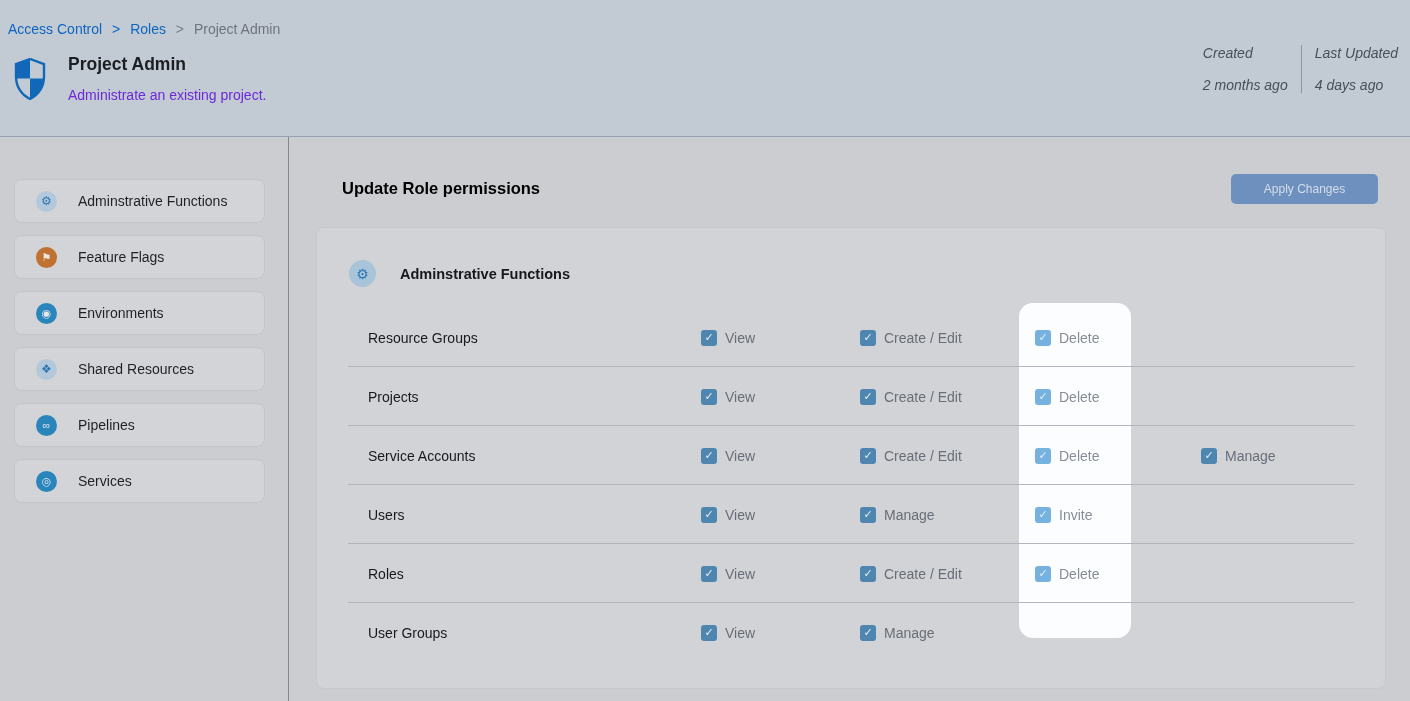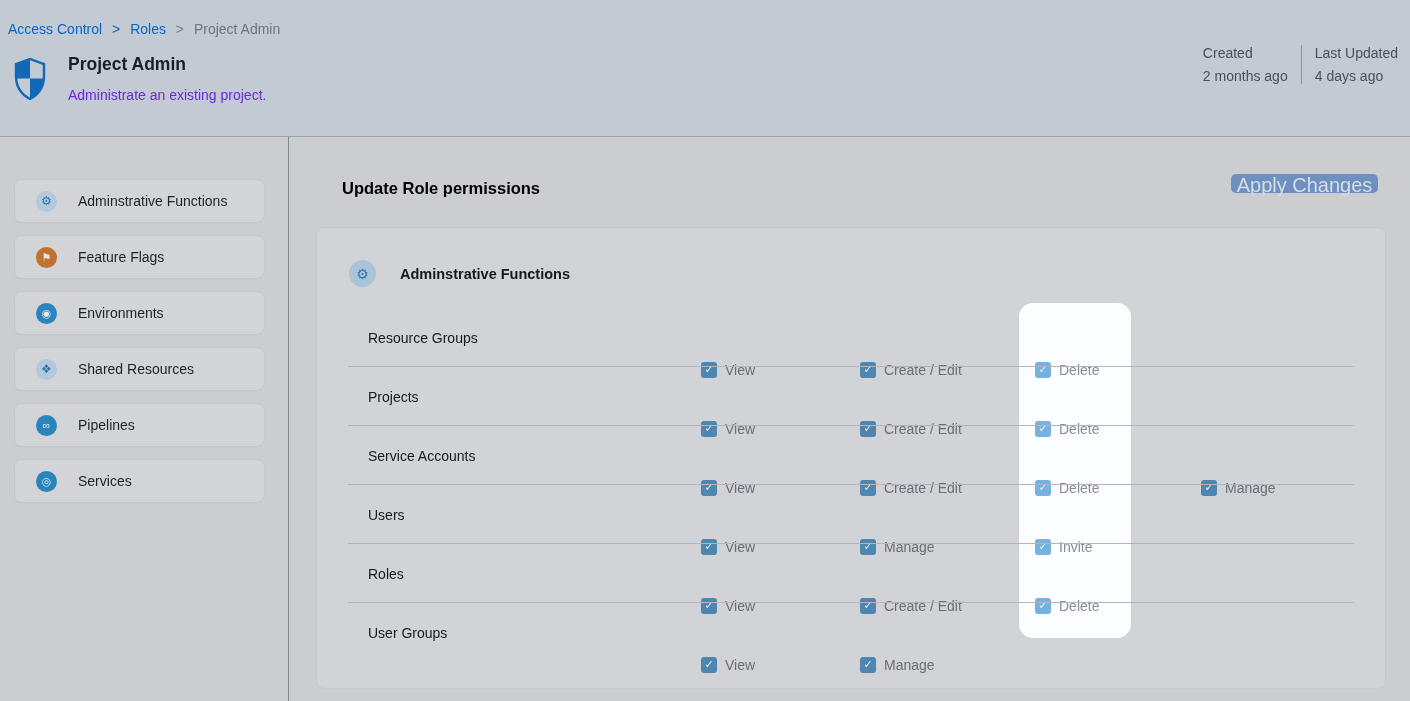--- a/index.html
+++ b/index.html
@@ -10,57 +10,57 @@
   .top-header { position:relative; height:137px; background:#c2cbd3; border-bottom:1px solid #99a1ac; }
   .breadcrumb { position:absolute; left:8px; top:21px; font-size:14px; }
   .bc-link { color:#0d64c2; text-decoration:none; cursor:pointer; }
   .bc-sep-blue { color:#0d64c2; margin:0 6px; }
   .bc-sep-gray { color:#7b818b; margin:0 6px; }
   .bc-current { color:#6e737c; }
   .shield-wrap { position:absolute; left:13px; top:58px; width:34px; height:42px; }
   .role-title { position:absolute; left:68px; top:54px; font-size:17.5px; font-weight:600; color:#1b1e23; }
   .role-subtitle { position:absolute; left:68px; top:87px; font-size:14px; color:#6d28d9; }
   .meta { position:absolute; top:45px; right:12px; display:flex; align-items:stretch; font-size:14px; color:#494f59; }
-  .meta-col { display:flex; flex-direction:column; gap:7px; }
+  .meta-col { display:flex; flex-direction:column; gap:16px;font-style:italic; }
   .meta-divider { width:1px; background:#8d95a0; margin:0 13px; }
 
   
   .content { display:flex; height:564px; }
   .sidebar { width:289px; border-right:1px solid #83878e; padding-top:42px; flex:none; }
   .side-item { width:251px; height:44px; margin:0 0 12px 14px; background:#d3d4d7; border:1px solid #c3c5c9;
                border-radius:8px; display:flex; align-items:center; padding-left:21px; cursor:pointer; }
   .circ { width:21px; height:21px; border-radius:50%; display:flex; align-items:center; justify-content:center;
           font-size:12px; line-height:1; flex:none; }
   .circ.light  { background:#b3c8da; color:#2b77b4; }
   .circ.orange { background:#bf7231; color:#ece7e1; font-size:11px; }
   .circ.blue   { background:#2b85bd; color:#e3e9ed; font-size:11px; }
   .side-label { margin-left:21px; font-size:14px; font-weight:500; color:#1e2126; }
 
   .main { position:relative; flex:1; }
   .main-title { position:absolute; left:53px; top:42px; font-size:16.5px; font-weight:700; color:#000000; }
-  .apply-btn { position:absolute; right:32px; top:37px; width:147px; height:19px; border:none; border-radius:5px;
-               background:#6d90bf; color:#d5dee9; font-size:20px; font-family:inherit; cursor:pointer; }
+  .apply-btn { position:absolute; right:32px; top:37px; width:147px; height:30px; border:none; border-radius:5px;
+               background:#6d90bf; color:#d5dee9; font-size:12px; font-family:inherit; cursor:pointer; }
 
   
   .perm-card { position:absolute; left:27px; top:90px; width:1070px; height:462px; background:#d2d3d6;
                border:1px solid #c6c8cb; border-radius:8px; }
   .section-head { position:absolute; left:32px; top:32px; display:flex; align-items:center; z-index:2; }
   .section-circ { width:27px; height:27px; border-radius:50%; background:#a9c3d9; color:#2b77b4;
                   display:flex; align-items:center; justify-content:center; font-size:14px; }
   .section-title { margin-left:24px; font-size:14.5px; font-weight:700; color:#15181c; }
 
   .spotlight { position:absolute; left:702px; top:75px; width:112px; height:335px; background:#fcfdfe;
                border-radius:14px; z-index:1; }
 
   .rows { position:absolute; left:0; right:0; top:80px; z-index:2; }
   .perm-row { position:relative; height:59px; }
   .row-label { position:absolute; left:51px; top:50%; transform:translateY(-50%); font-size:14px;
                font-weight:500; color:#17191e; }
   .sep { position:absolute; left:31px; right:31px; bottom:0; height:1px; background:#b2b5be; }
-  .perm { position:absolute; top:50%; transform:translateY(-50%); display:flex; align-items:flex-start;margin-top:32px; }
+  .perm { position:absolute; top:50%; transform:translateY(-50%); display:flex; align-items:flex-start; }
   .perm.c1 { left:384px; } .perm.c2 { left:543px; } .perm.c3 { left:718px; } .perm.c4 { left:884px; }
   .cbx { width:16px; height:16px; border-radius:3px; background:#4e86b0; position:relative; cursor:pointer; flex:none; }
   .cbx::after { content:"✓"; position:absolute; left:0; top:0; width:16px; height:16px; color:#e8edf2;
                 font-size:11px; font-weight:bold; display:flex; align-items:center; justify-content:center; }
   .perm-label { margin-left:8px; font-size:14px; color:#686e77; }
   .perm.hl .cbx { background:#76b2e0; }
   .perm.hl .perm-label { color:#868d97; }
 </style>
 </head>
 <body>

